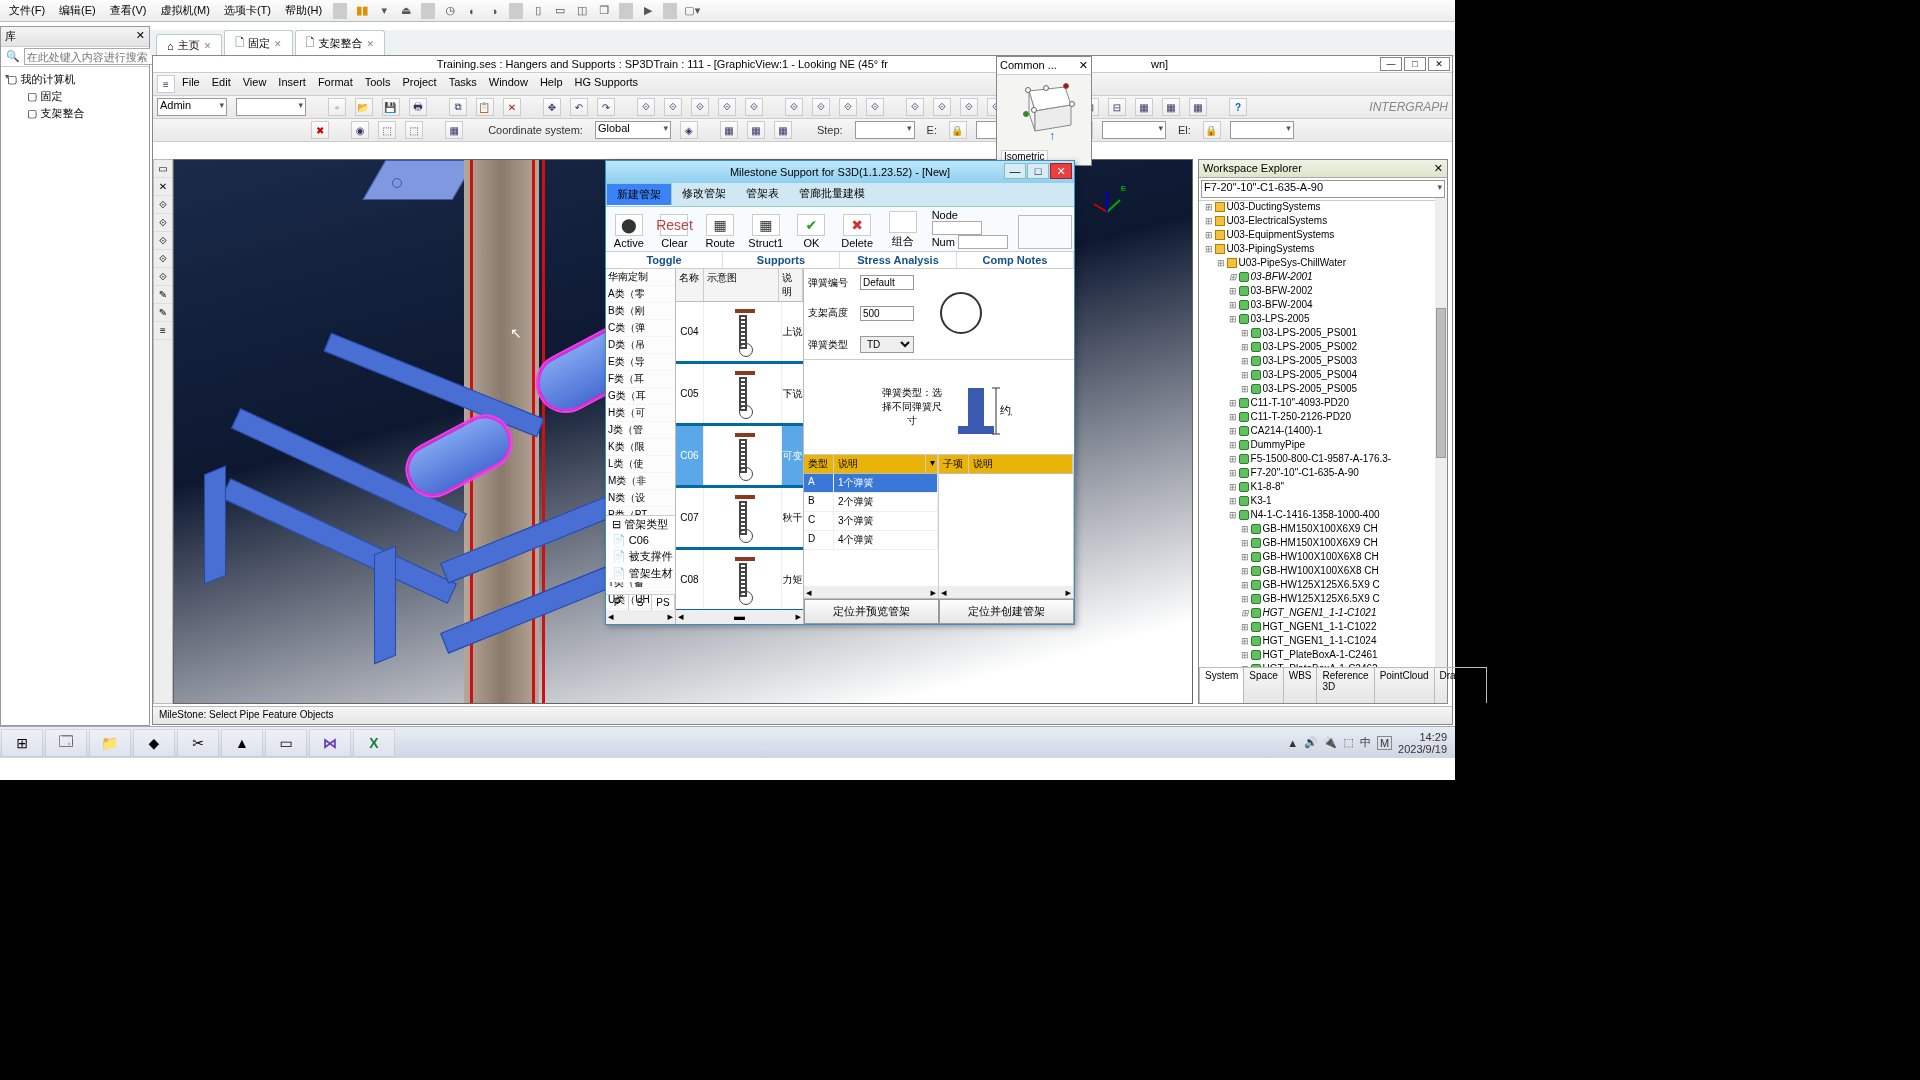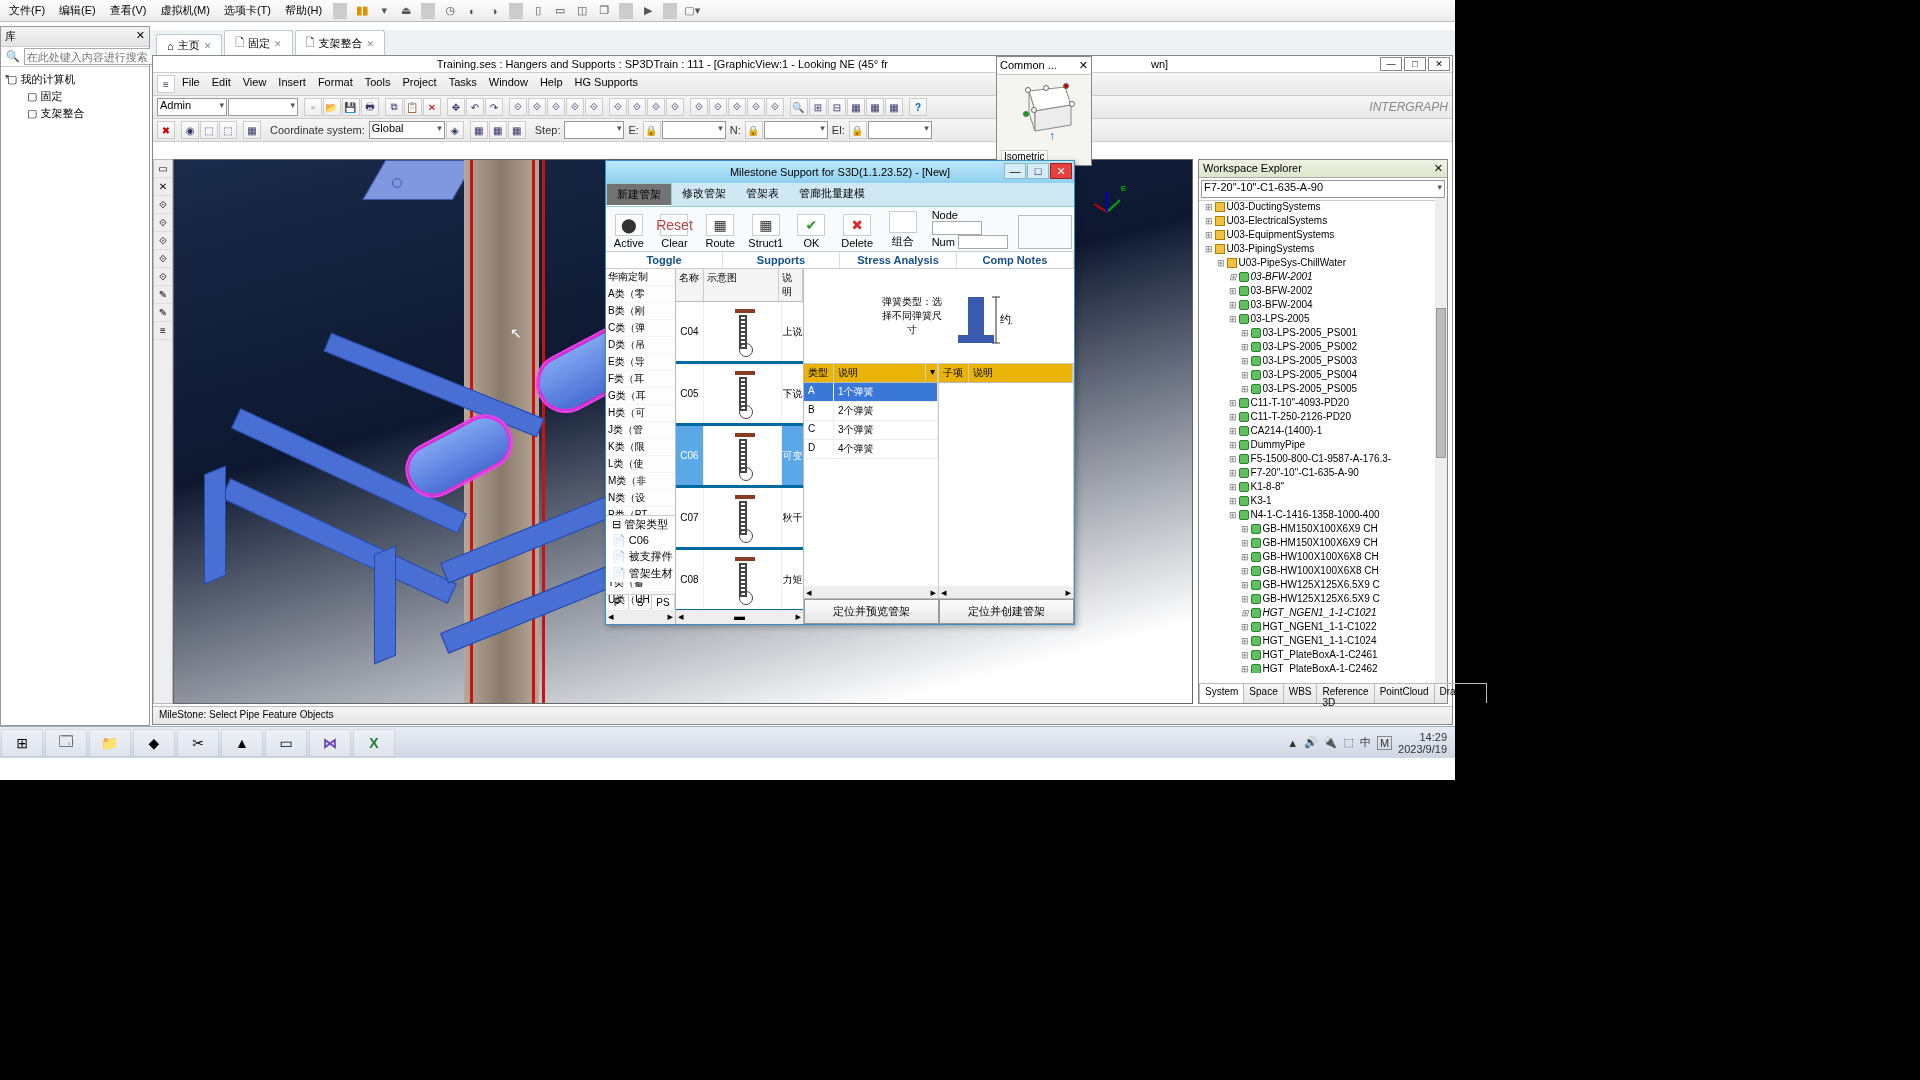--- a/index.html
+++ b/index.html
@@ -28,21 +28,21 @@
 .doc-tab.active { background:#fff; }
 .doc-tab .x { color:#888; font-size:9px; }
 
 
 .sp3d { position:absolute; left:152px; top:55px; right:2px; height:670px; background:#fff; border:1px solid #888; }
 .sp3d-title { background:#fff; color:#000; padding:2px 6px; text-align:center; position:relative; border-bottom:1px solid #ccc; }
 .sp3d-title .winbtns { position:absolute; right:2px; top:1px; display:flex; }
 .sp3d-title .winbtns span { width:22px; height:14px; border:1px solid #888; margin-left:2px; text-align:center; line-height:12px; font-size:9px; }
 .sp3d-menu { background:linear-gradient(#f6f6f6,#e9e9e9); padding:2px 4px; display:flex; gap:2px; border-bottom:1px solid #ccc; }
 .sp3d-menu span { padding:1px 5px; }
-.sp3d-tb { background:linear-gradient(#f6f6f6,#e9e9e9); padding:2px 4px; display:flex; align-items:center; gap:1px; border-bottom:1px solid #ccc; flex-wrap:nowrap; min-height:20px; }
+.sp3d-tb { background:linear-gradient(#f6f6f6,#e9e9e9); padding:2px 4px; display:flex; align-items:center; gap:9px; border-bottom:1px solid #ccc; flex-wrap:nowrap; min-height:20px;justify-content:center; }
 .tb-drop { border:1px solid #999; background:#fff; height:18px; padding:0 14px 0 2px; position:relative; min-width:60px;}
 .tb-drop::after { content:"▾"; position:absolute; right:2px; top:1px; font-size:9px; color:#555; }
 .tb-btn { width:18px; height:18px; border:1px solid #ccc; background:linear-gradient(#fdfdfd,#eee); display:inline-flex; align-items:center; justify-content:center; font-size:10px; color:#336; }
 .tb-lbl { padding:0 3px; color:#333; }
 .tb-sep { width:4px; }
 
 
 .viewport { position:absolute; left:20px; top:103px; width:1020px; height:545px; background:linear-gradient(165deg,#1a2a4a 0%,#0d1830 40%,#fff 90%); border:1px solid #666; overflow:hidden; }
 .vtoolbar { position:absolute; left:0; top:103px; width:20px; height:545px; background:#eee; border:1px solid #bbb; display:flex; flex-direction:column; }
 .vtoolbar span { height:18px; border-bottom:1px solid #ddd; text-align:center; line-height:18px; font-size:10px; }
@@ -63,21 +63,21 @@
 .axis { position:absolute; font-size:8px; font-weight:bold; }
 
 
 .dlg { position:absolute; left:605px; top:160px; width:470px; height:465px; background:#e6f4fb; border:1px solid #3a8fc0; z-index:40; box-shadow:2px 2px 6px rgba(0,0,0,.3); }
 .dlg-title { background:linear-gradient(#bde6fa,#8fd0f0); padding:4px 6px; text-align:center; font-size:12px; position:relative; }
 .dlg-title .btns { position:absolute; right:2px; top:2px; display:flex; }
 .dlg-title .btns span { width:22px; height:16px; text-align:center; line-height:14px; margin-left:1px; background:#d8ecf8; border:1px solid #8bb; }
 .dlg-title .btns .close { background:#e74040; color:#fff; border-color:#a02020; }
 .dlg-tabs { display:flex; background:#d0e8f4; border-bottom:1px solid #9cc; }
 .dlg-tabs span { padding:3px 10px; font-size:11px; }
-.dlg-tabs .act { background:#737373; border:1px solid #9cc; border-bottom-color:#fff; }
+.dlg-tabs .act { background:#3b82f6; border:1px solid #9cc; border-bottom-color:#fff; }
 .dlg-bar { display:flex; background:#f7fbfd; border-bottom:1px solid #ccc; align-items:flex-end;}
 .dlg-tool { width:46px; text-align:center; padding:2px 0; font-size:10px; }
 .dlg-tool .ic { width:28px; height:22px; margin:0 auto 1px; border:1px solid #ccc; background:#fff; display:flex; align-items:center; justify-content:center; font-size:14px; }
 .dlg-sub { display:flex; background:#fff; border-bottom:1px solid #ccc; }
 .dlg-sub span { flex:1; text-align:center; padding:2px 0; font-weight:bold; color:#14508c; border-right:1px solid #ddd; }
 .dlg-body { display:flex; height:355px; }
 .catcol { width:70px; border-right:1px solid #bbb; background:#fdfdfd; overflow:hidden; position:relative; }
 .catcol .row { padding:1px 2px; white-space:nowrap; font-size:10px; border-bottom:1px dotted #eee; }
 .catcol .scr { position:absolute; bottom:0; left:0; right:0; height:14px; background:#eee; display:flex; justify-content:space-between; padding:0 2px; }
 .psbtns { display:flex; border-top:1px solid #ccc; }
@@ -118,21 +118,21 @@
 .ws-title { background:linear-gradient(#eef3e4,#dde6cc); padding:2px 4px; border-bottom:1px solid #aaa; display:flex; justify-content:space-between; }
 .ws-sel { padding:2px; border-bottom:1px solid #ccc; }
 .ws-sel .tb-drop{ width:100%; }
 .ws-tree { position:absolute; top:38px; bottom:30px; left:0; right:12px; overflow:hidden; padding:2px; }
 .ws-tree .n { white-space:nowrap; padding:0 0 0 2px; line-height:14px; font-size:10px; position:relative; }
 .ws-tree .n::before { content:"⊞"; color:#777; margin-right:2px; font-size:9px; }
 .ico-f { display:inline-block; width:10px; height:10px; background:#f4c040; border:1px solid #b08000; margin-right:2px; vertical-align:middle; }
 .ico-p { display:inline-block; width:10px; height:10px; background:#60c060; border:1px solid #2a802a; margin-right:2px; border-radius:2px; vertical-align:middle;}
 .ws-scroll { position:absolute; right:0; top:38px; bottom:16px; width:12px; background:#eee; }
 .ws-scroll .thumb { position:absolute; left:1px; width:10px; background:#bcbcbc; border:1px solid #999; }
-.ws-bot { position:absolute; bottom:0; left:0; right:0; height:20px; background:linear-gradient(#f6f6f6,#e6e6e6); display:flex; }
+.ws-bot { position:absolute; bottom:0; left:0; right:0; height:36px; background:linear-gradient(#f6f6f6,#e6e6e6); display:flex; }
 .ws-bot span { padding:2px 5px; border:1px solid #bbb; border-bottom:none; margin-right:-1px; font-size:10px; }
 .ws-bot .act { background:#fff; }
 .gradbar { position:absolute; right:4px; bottom:-20px; width:140px; height:14px; background:linear-gradient(90deg,#a00,#fc0,#0c0); border:1px solid #666; }
 
 
 .sp3d-status { position:absolute; left:0; bottom:0; right:0; height:18px; background:linear-gradient(#f6f6f6,#e6e6e6); border-top:1px solid #bbb; padding:2px 6px; font-size:10px;}
 
 
 .taskbar { position:absolute; left:0; top:726px; width:1455px; height:32px; background:linear-gradient(#e8ecf4,#cfd6e4); border-top:1px solid #9ab; display:flex; align-items:center; }
 .taskbar .tbtn { width:42px; height:28px; margin:0 1px; background:rgba(255,255,255,.3); border:1px solid rgba(0,0,0,.1); display:flex; align-items:center; justify-content:center; font-size:14px; }
@@ -582,20 +582,35 @@
             </div>
           </div>
         <div style="height:14px;background:#eee;display:flex;justify-content:space-between;padding:0 2px">
           <span>◂</span>
             <span>▬</span>
             <span>▸</span>
         </div>
       </div>
 
       <div class="detcol">
+        <div class="detform">
+          <div class="r">
+              <label>弹簧编号</label>
+              <input value="Default" style="">
+            </div>
+          <div class="r">
+              <label>支架高度</label>
+              <input value="500" style="">
+            <div class="ring" style="width:42px;height:42px;border:2px solid #333;border-radius:50%;margin-left:26px"></div>
+          </div>
+          <div class="r">
+              <label>弹簧类型</label>
+              <select><option>TD</option></select>
+            </div>
+        </div>
         <div class="preview">
           <div class="note">弹簧类型：选择不同弹簧尺寸</div>
           <div class="sup">
             <svg width="60" height="58">
               <rect x="16" y="6" width="16" height="40" fill="#3a5ab0"></rect>
               <rect x="6" y="44" width="36" height="8" fill="#3a5ab0"></rect>
               <line x1="44" y1="6" x2="44" y2="52" stroke="#333"></line>
               <line x1="40" y1="6" x2="48" y2="6" stroke="#333"></line>
               <line x1="40" y1="52" x2="48" y2="52" stroke="#333"></line>
               <text x="48" y="32" font-size="9">约定</text>

